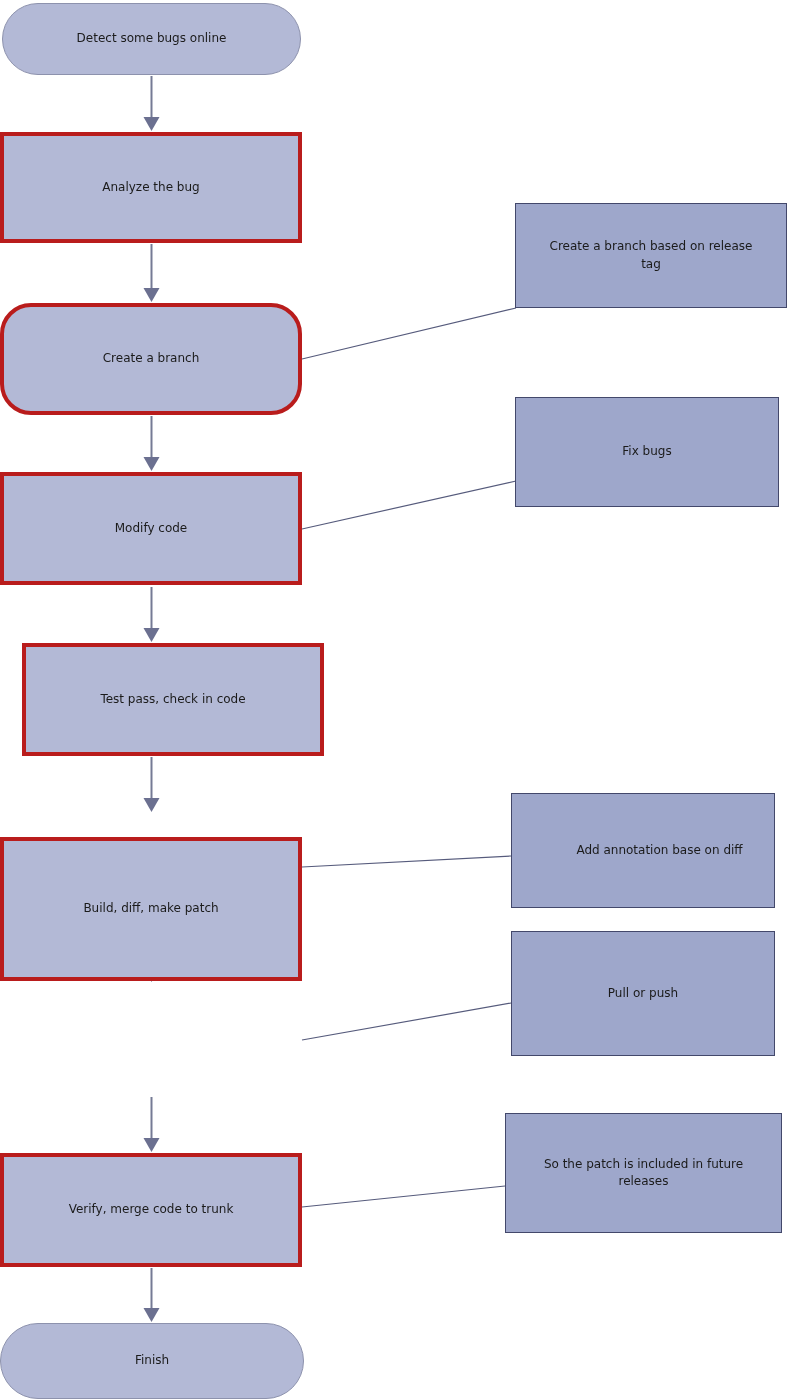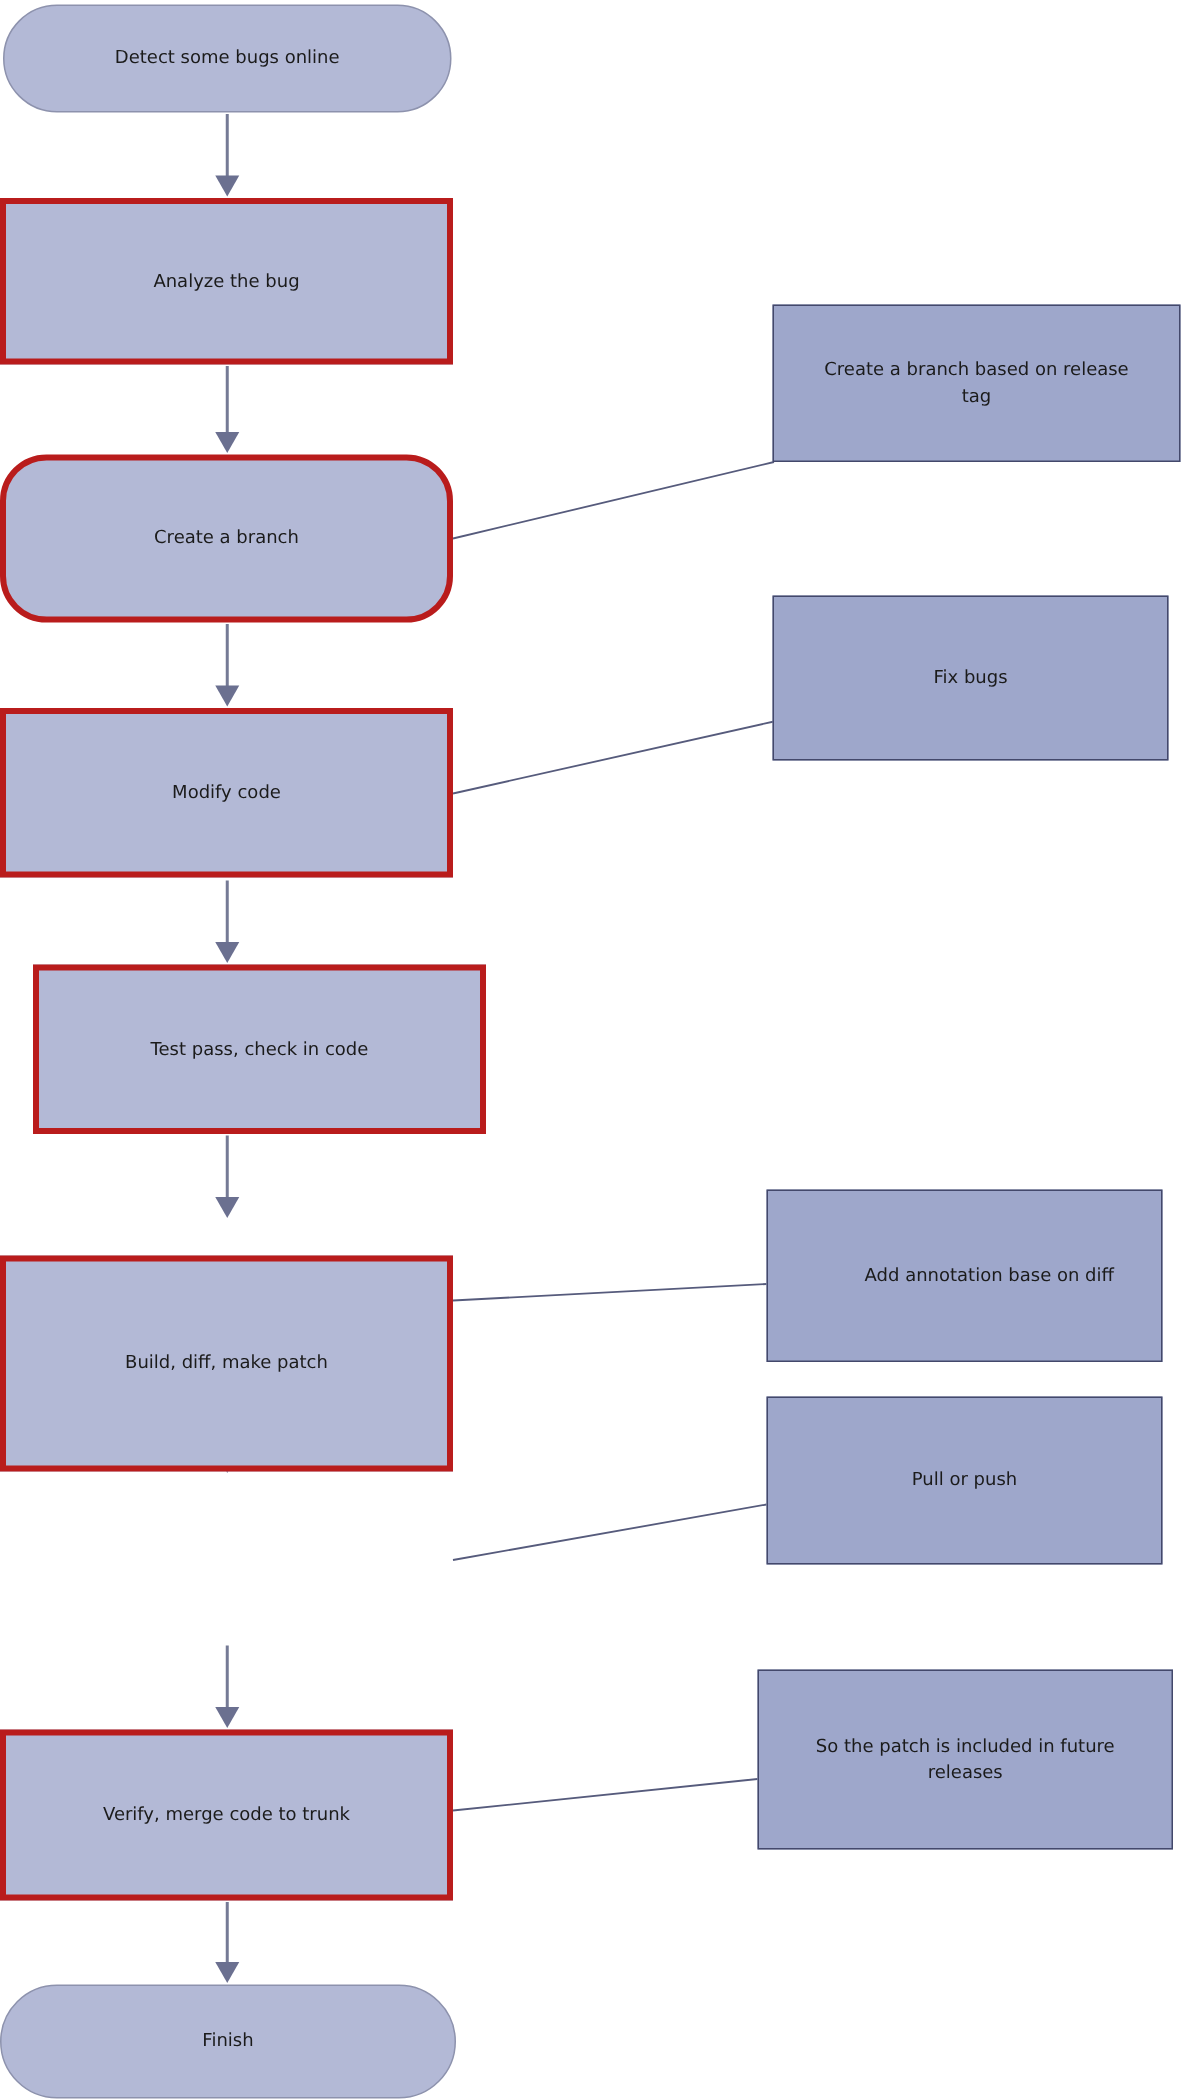--- a/index.html
+++ b/index.html
@@ -55,21 +55,21 @@
   .n5 { left: 0px;  top: 643px;  width: 302px; height: 113px; margin-left: 22px; }
   .n6 { left: 0px;  top: 793px;  width: 302px; height: 144px; margin-top: 44px; }
   .n7 { left: 0px;  top: 983px;  width: 302px; height: 113px; }
   .n8 { left: 0px;  top: 1153px; width: 302px; height: 114px; }
   .n9 { left: 0px;  top: 1323px; width: 304px; height: 76px;  }
   .n8 span { width: 232px; }
   
   .a1 { left: 515px; top: 203px;  width: 272px; height: 105px; }
   .a2 { left: 515px; top: 397px;  width: 264px; height: 110px; }
   .a3 { left: 511px; top: 793px;  width: 264px; height: 115px; }
-  .a4 { left: 511px; top: 931px;  width: 264px; height: 112px; }
+  .a4 { left: 511px; top: 931px;  width: 264px; height: 125px; }
   .a5 { left: 505px; top: 1113px; width: 277px; height: 120px; }
   .a1 span { width: 212px; }
   .a3 span { width: 188px; margin-left: 33px; }
   .a5 span { width: 228px; text-align: center; }
 </style>
 </head>
 <body>
 
 <div class="canvas">
 

